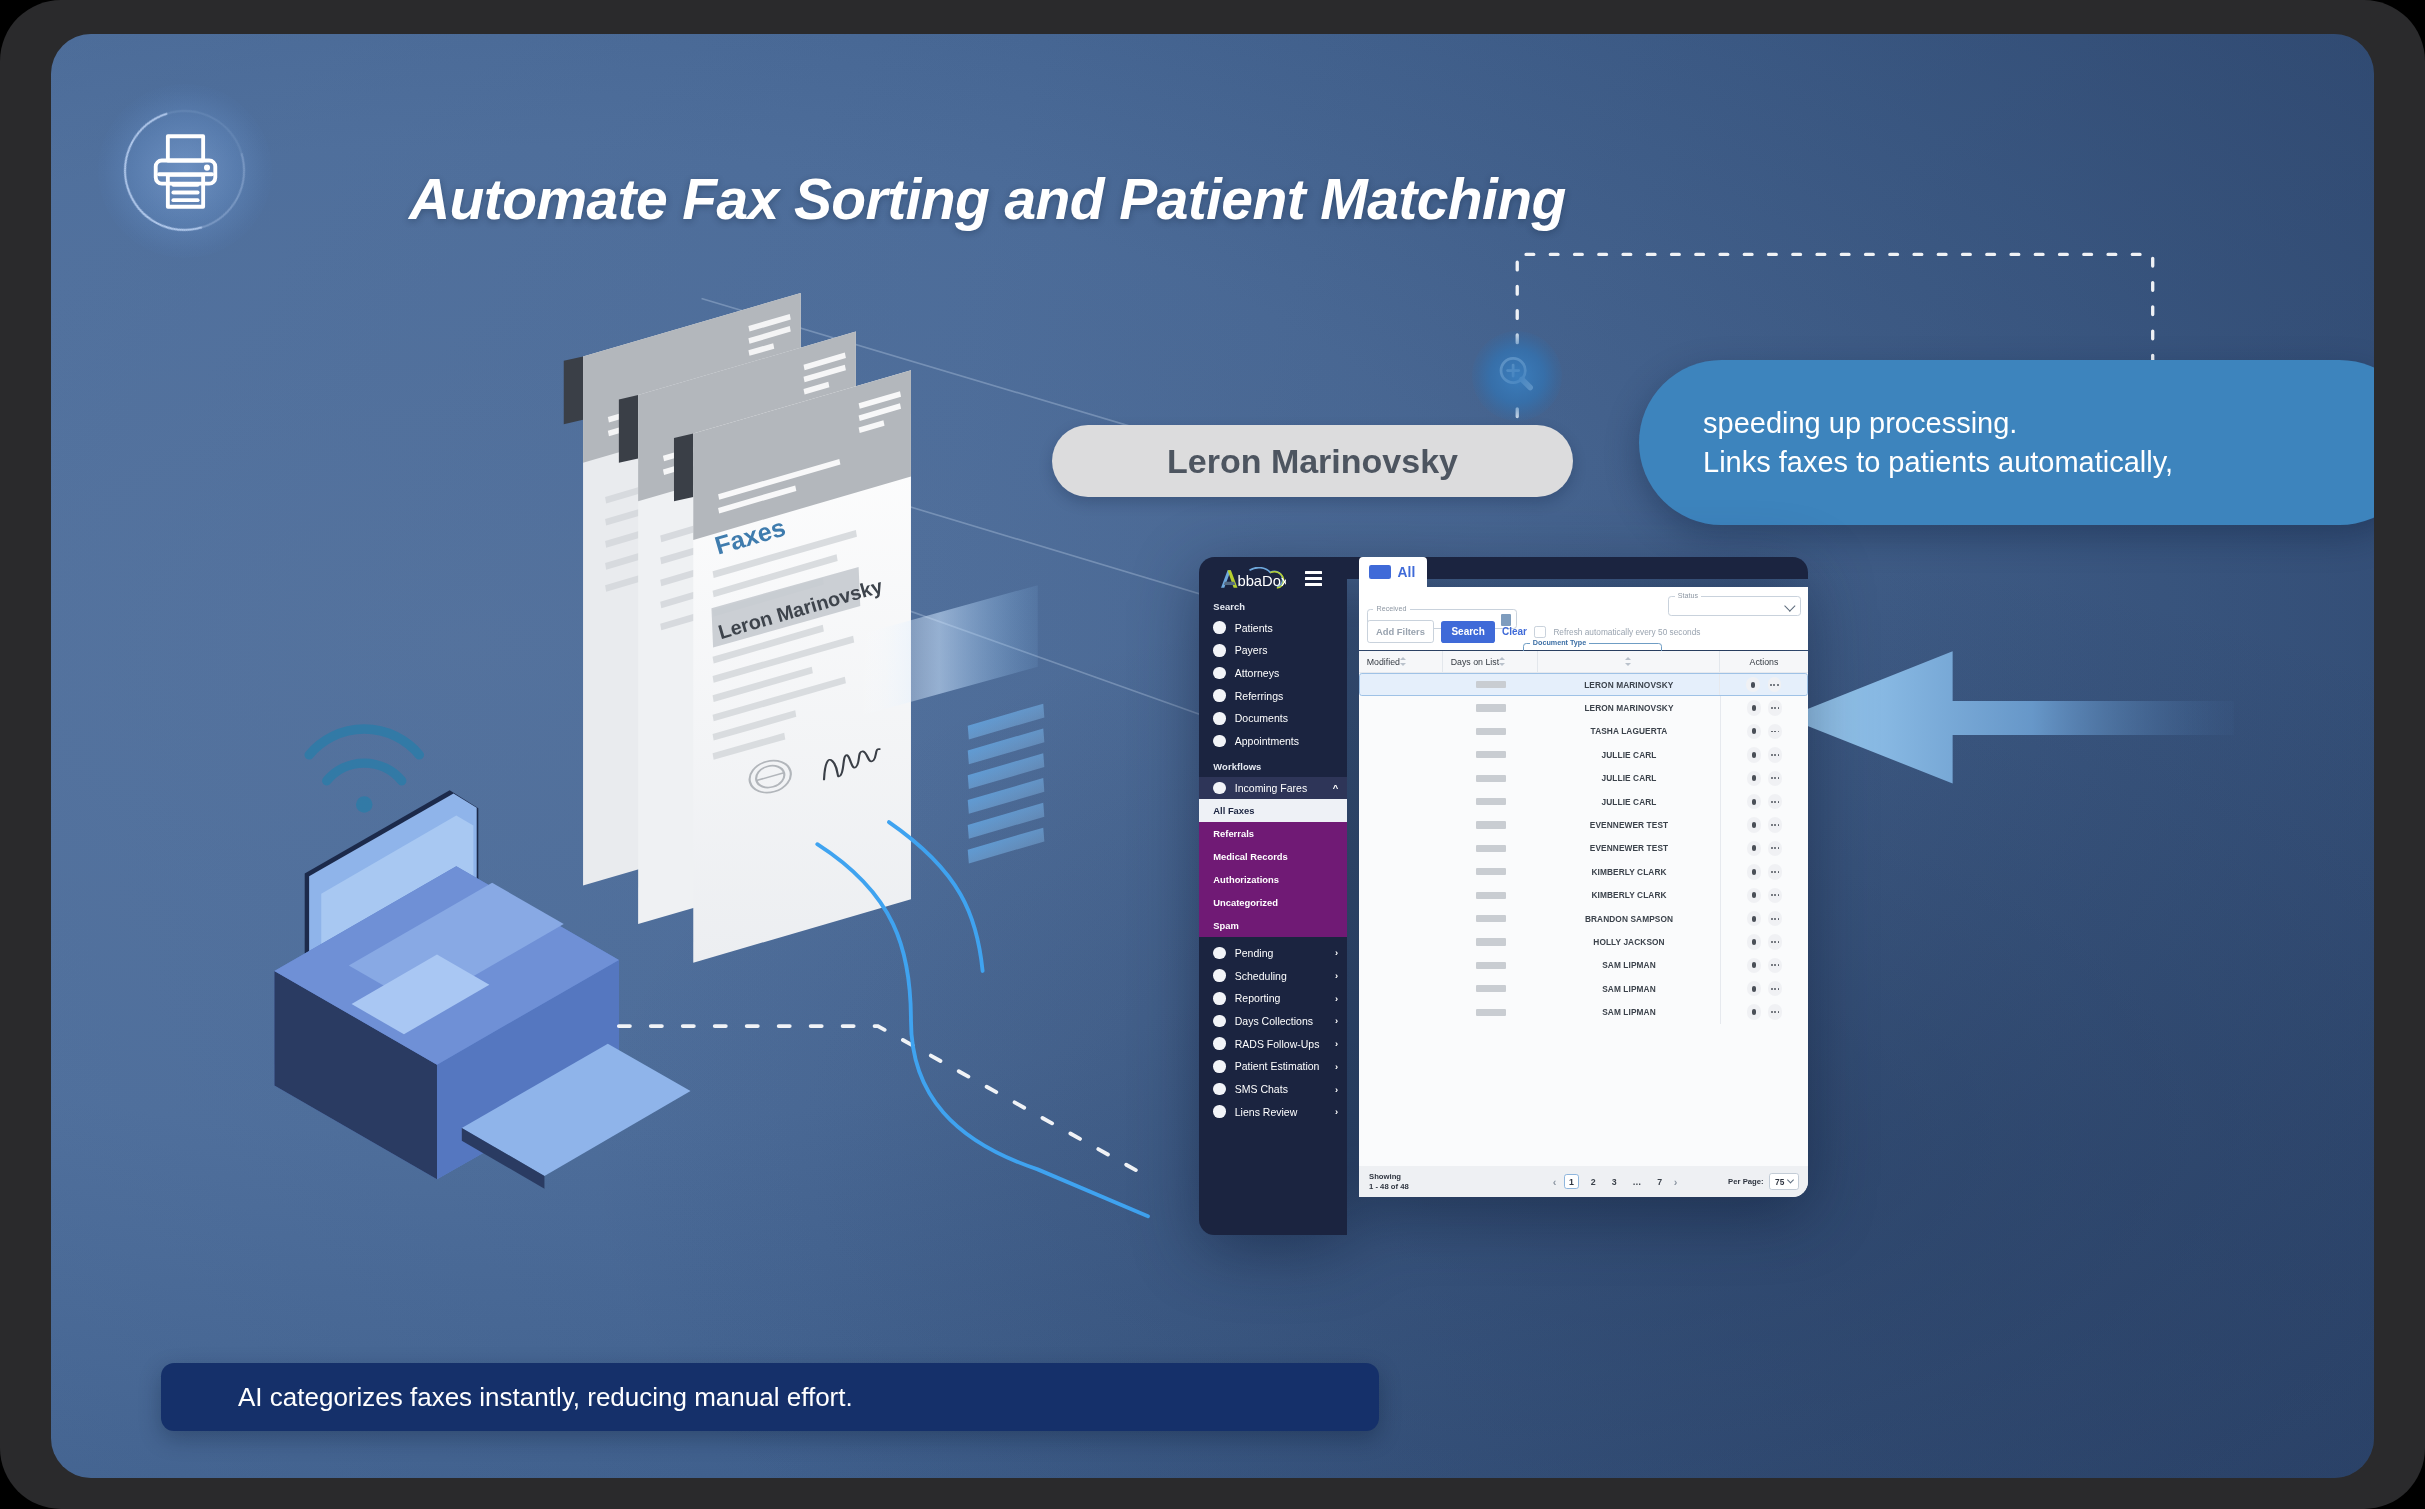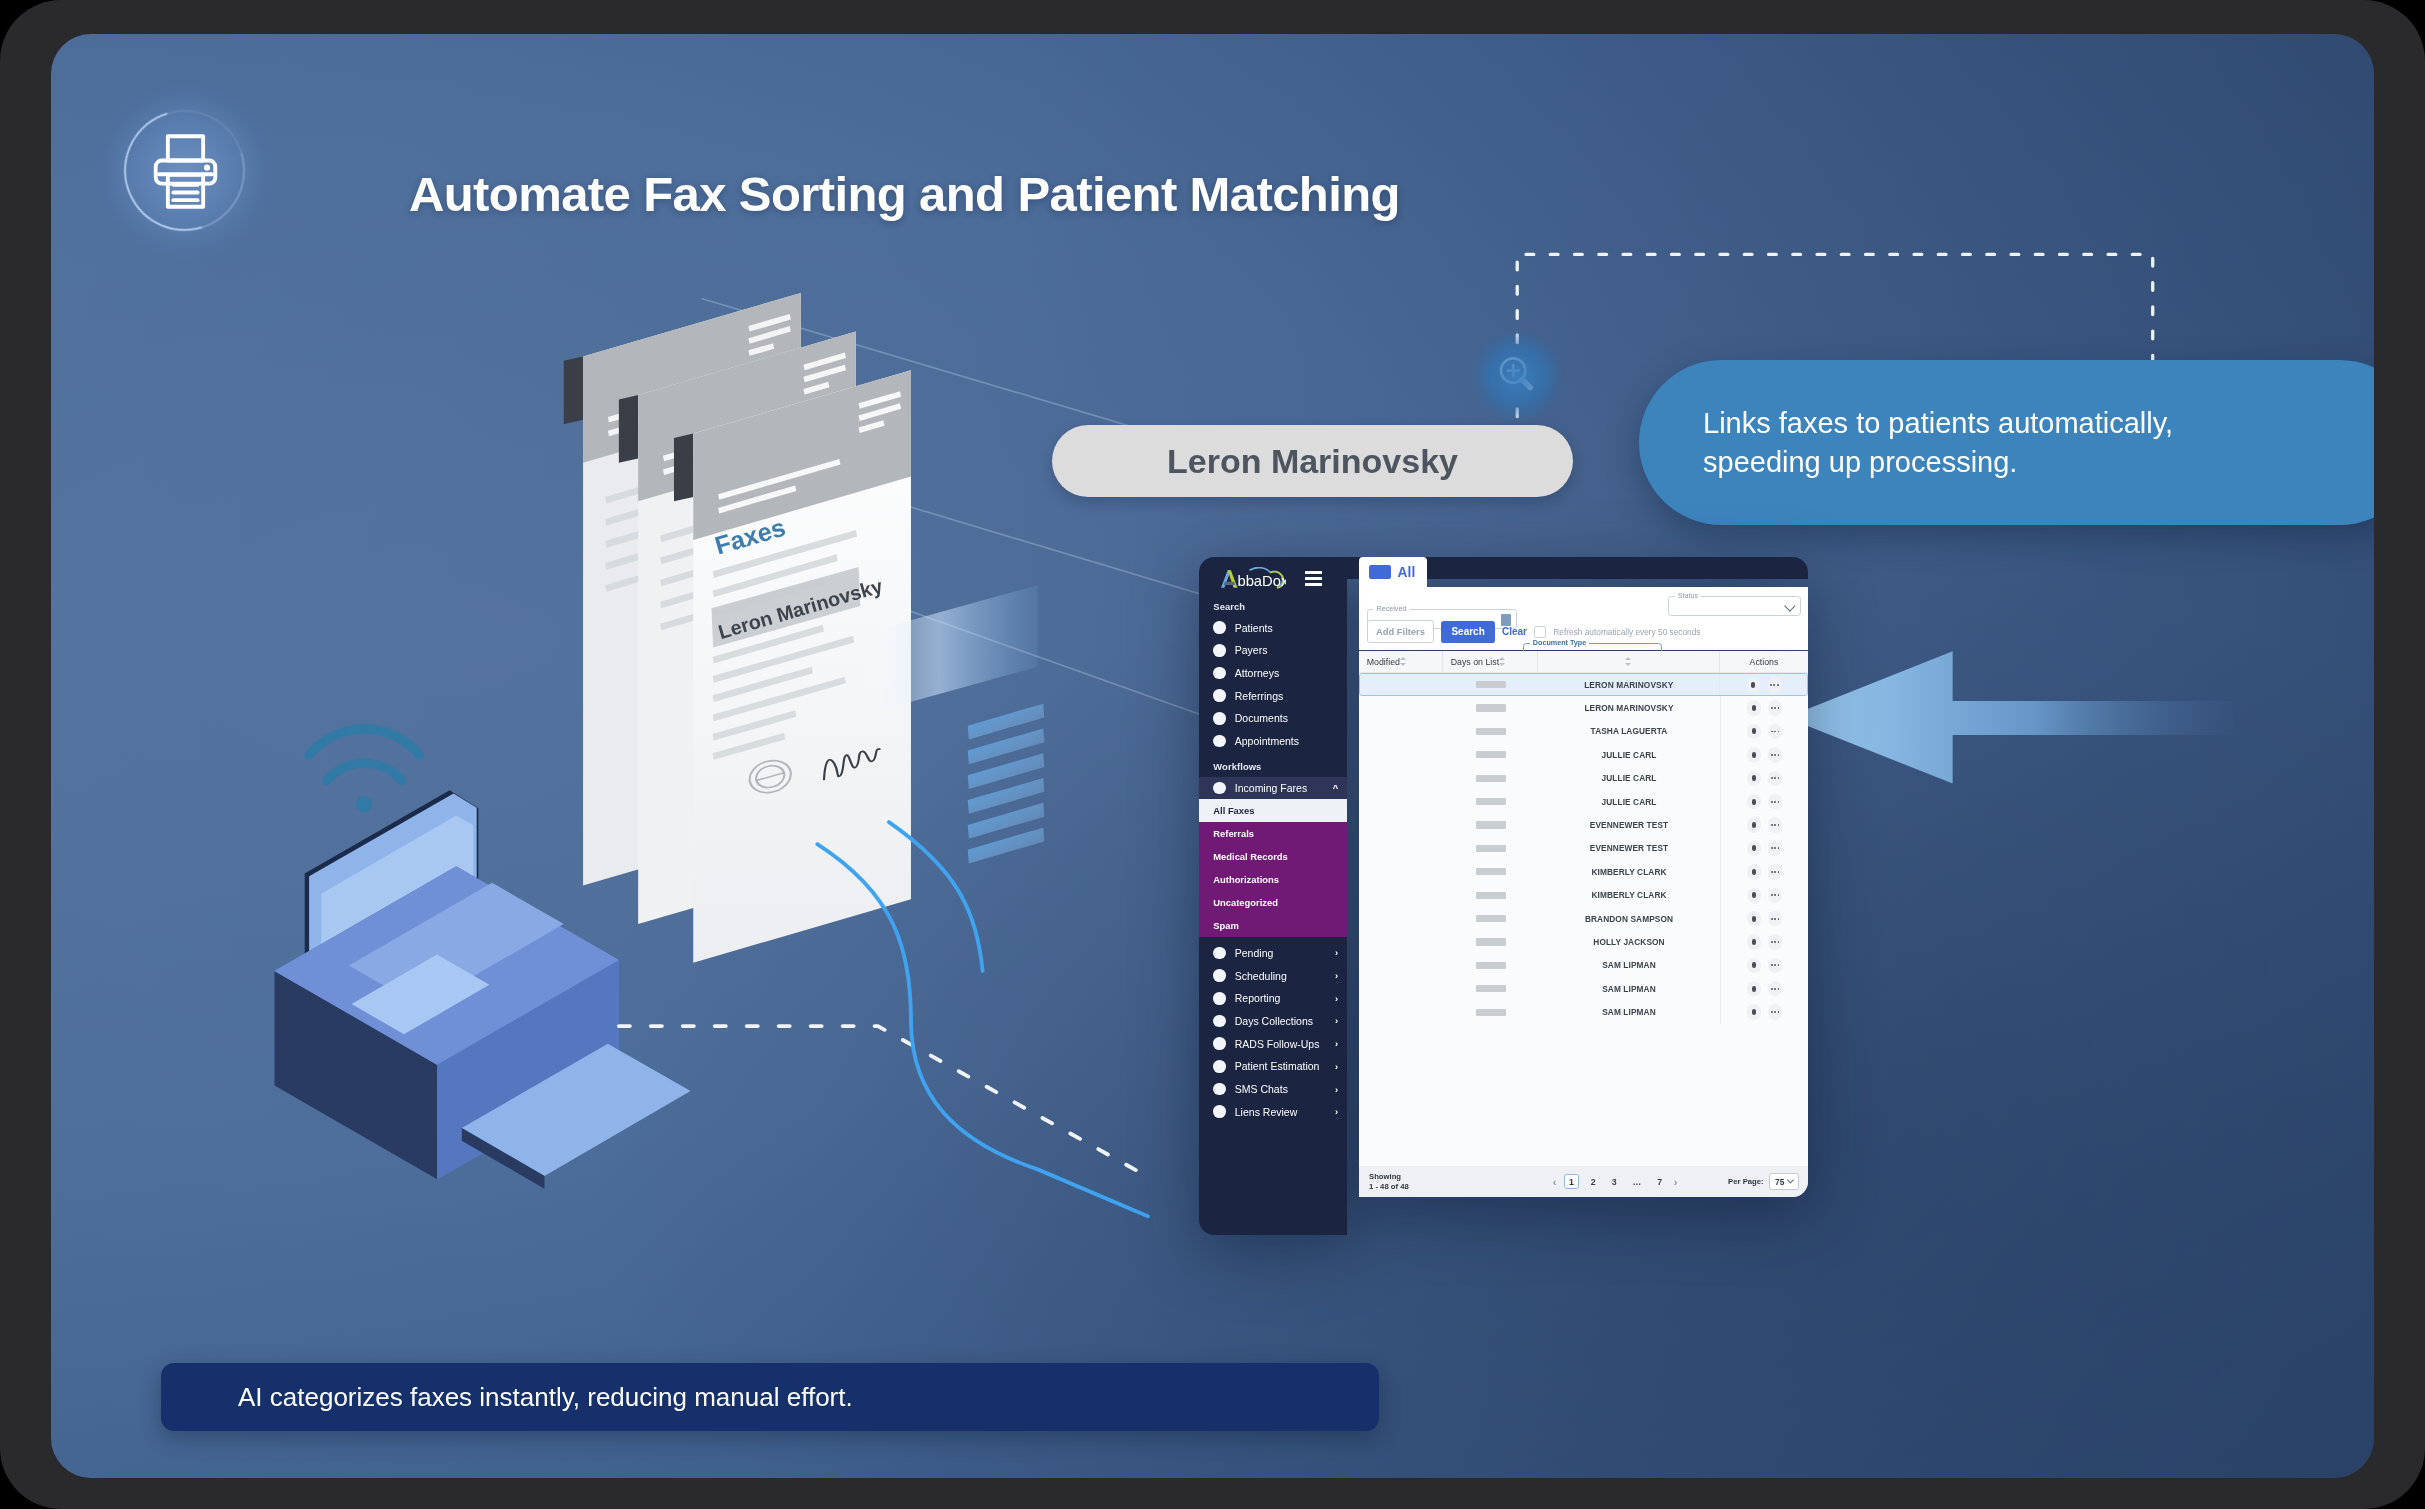--- a/index.html
+++ b/index.html
@@ -53,24 +53,25 @@
     border: 2.2px solid rgba(205,225,255,0.75);
     border-top-color: rgba(205,225,255,0.10);
     border-right-color: rgba(205,225,255,0.28);
     transform: rotate(28deg);
     filter: blur(0.2px);
   }
   #printer-badge svg { position: absolute; left: 29px; top: 27.6px; }
 
   #page-title {
     position: absolute; left: 358px; top: 132px;
-    font-size: 49px; font-weight: bold; color: #ffffff;
+    font-size: 57px; font-weight: bold; color: #ffffff;
     letter-spacing: -0.6px;
     white-space: nowrap;
     text-shadow: 0 1.7px 7.7px rgba(10,25,50,0.30);
+    font-style: italic;
   }
 
   
   #art { position: absolute; inset: 0; pointer-events: none; }
 
   
   #name-pill {
     position: absolute; left: 1001px; top: 391px;
     width: 521px; height: 72px;
     background: #dcdcdd;
@@ -516,22 +517,22 @@
     <div class="mglow"></div>
     <svg width="66" height="66" viewBox="0 0 120 120">
       <circle cx="53" cy="50" r="22" fill="none" stroke="#ffffff" stroke-width="5"></circle>
       <line x1="53" y1="40" x2="53" y2="60" stroke="#ffffff" stroke-width="5" stroke-linecap="round"></line>
       <line x1="43" y1="50" x2="63" y2="50" stroke="#ffffff" stroke-width="5" stroke-linecap="round"></line>
       <line x1="69" y1="66" x2="84" y2="81" stroke="#ffffff" stroke-width="10" stroke-linecap="round"></line>
     </svg>
   </div>
 
   <div id="callout">
+    <div class="line">speeding up processing.</div>
     <div class="line">Links faxes to patients automatically,</div>
-    <div class="line">speeding up processing.</div>
   </div>
 
   <div id="app">
 
     <div id="app-sidebar">
       <div id="logo-row">
         <svg width="73" height="23" viewBox="0 0 132 42">
           <path d="M66,6 C78,-2 96,0 104,10 C112,5 124,9 126,20 C128,29 122,35 116,36" fill="none" stroke="#6ea8dc" stroke-width="3"></path>
           <path d="M104,10 C116,6 126,12 128,22 C130,32 123,38 116,38" fill="none" stroke="#b6cf2e" stroke-width="3"></path>
           <polygon points="14,38 26,6 32,6 20,38" fill="#6ea8dc"></polygon>

